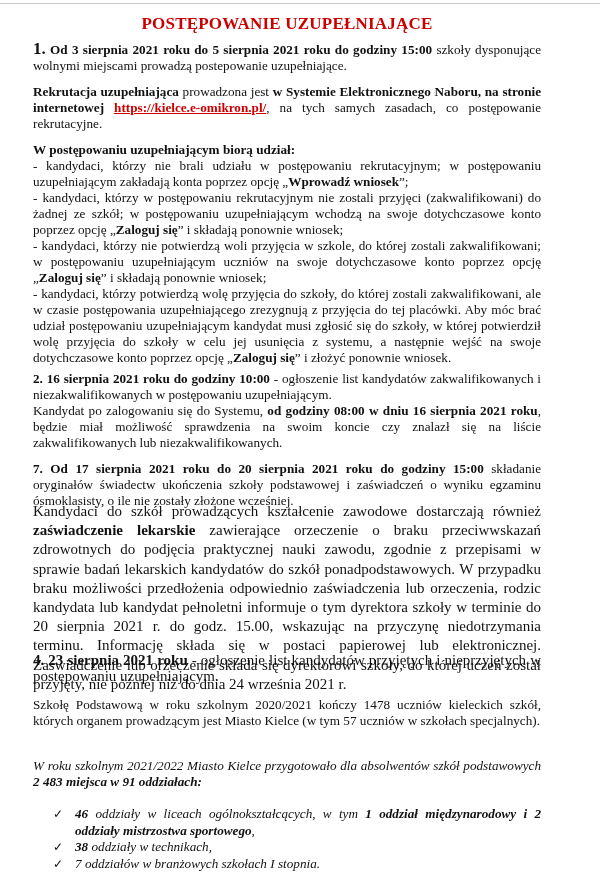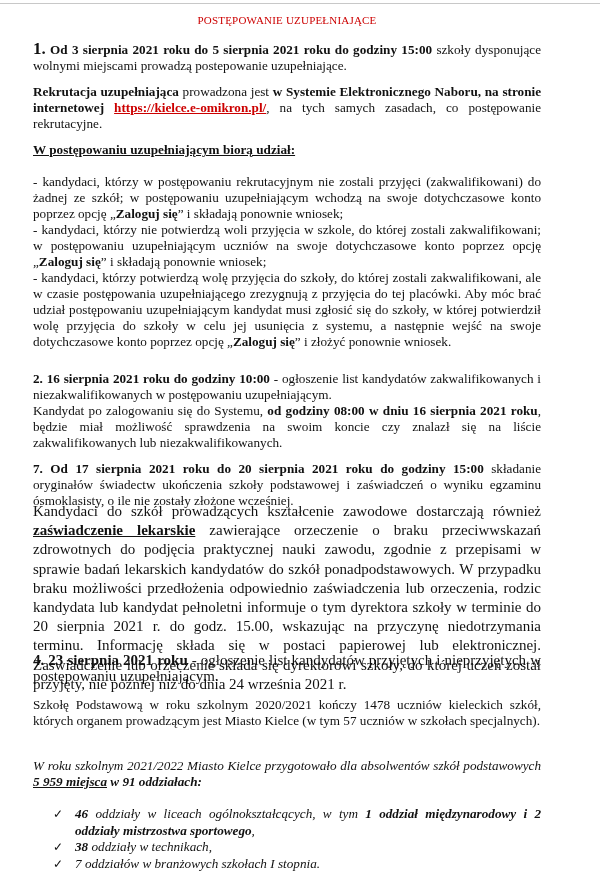--- a/index.html
+++ b/index.html
@@ -5,27 +5,27 @@
   html, body { margin: 0; padding: 0; }
   body {
     width: 600px; height: 885px; overflow: hidden; background: #ffffff;
     font-family: "Liberation Serif", serif; color: #111; font-size: 13.2px;
     position: relative;
   }
   .topline { position: absolute; left: 0; top: 3px; width: 600px; height: 1px; background: #c8c8c8; }
   .page { position: absolute; left: 33px; top: 0; width: 508px; }
   .title {
     position: absolute; top: 14px; left: 0; width: 508px; text-align: center;
-    color: #cc0000; font-weight: normal; font-size: 11px; letter-spacing: 0.2px;
+    color: #cc0000; font-weight: bold; font-size: 17px; letter-spacing: 0.2px;
   }
   .p { position: absolute; left: 0; width: 508px; line-height: 16px; text-align: justify; margin: 0; }
   .p b { font-weight: bold; }
   .big1 { font-size: 17px; font-weight: bold; }
   .link { color: #cc0000; font-weight: bold; text-decoration: underline; }
-  .u { text-decoration: underline; font-weight: bold; }
+  .u { font-weight: bold; }
   .i { font-style: italic; }
   .small { font-size: 15px; }
   .checks { position: absolute; left: 20px; width: 488px; margin: 0; padding: 0; list-style: none; font-style: italic; line-height: 16.6px; }
   .checks li { position: relative; padding-left: 22px; text-align: justify; }
   .checks li .chk { position: absolute; left: 0; top: 0; font-style: normal; font-size: 12px; }
 </style>
 </head>
 <body>
 
 <div class="topline"></div>
@@ -41,21 +41,21 @@
 
   <p class="p" style="top:84px;">
     <b>Rekrutacja uzupełniająca</b>
     <span>prowadzona jest</span>
     <b>w Systemie Elektronicznego Naboru, na stronie internetowej</b>
     <a class="link">https://kielce.e-omikron.pl/</a><span>, na tych samych zasadach, co postępowanie rekrutacyjne.</span>
   </p>
 
   <p class="p" style="top:142px;">
     <span class="u">W postępowaniu uzupełniającym biorą udział:</span><br>
-    <br>
+    <span><span>- kandydaci, którzy nie brali udziału w postępowaniu rekrutacyjnym; w postępowaniu uzupełniającym zakładają konta poprzez opcję „</span><b>Wprowadź wniosek</b><span>”;</span></span><br>
     <span><span>- kandydaci, którzy w postępowaniu rekrutacyjnym nie zostali przyjęci (zakwalifikowani) do żadnej ze szkół; w postępowaniu uzupełniającym wchodzą na swoje dotychczasowe konto poprzez opcję „</span><b>Zaloguj się</b><span>” i składają ponownie wniosek;</span></span><br>
     <span><span>- kandydaci, którzy nie potwierdzą woli przyjęcia w szkole, do której zostali zakwalifikowani; w postępowaniu uzupełniającym uczniów na swoje dotychczasowe konto poprzez opcję „</span><b>Zaloguj się</b><span>” i składają ponownie wniosek;</span></span><br>
     <span><span>- kandydaci, którzy potwierdzą wolę przyjęcia do szkoły, do której zostali zakwalifikowani, ale w czasie postępowania uzupełniającego zrezygnują z przyjęcia do tej placówki. Aby móc brać udział postępowaniu uzupełniającym kandydat musi zgłosić się do szkoły, w której potwierdził wolę przyjęcia do szkoły w celu jej usunięcia z systemu, a następnie wejść na swoje dotychczasowe konto poprzez opcję „</span><b>Zaloguj się</b><span>” i złożyć ponownie wniosek.</span></span>
   </p>
 
   <p class="p" style="top:371px;">
     <b>2. 16 sierpnia 2021 roku do godziny 10:00</b><span> - ogłoszenie list kandydatów zakwalifikowanych i niezakwalifikowanych w postępowaniu uzupełniającym.</span><br>
     <span>Kandydat po zalogowaniu się do Systemu, </span><b>od godziny 08:00 w dniu 16 sierpnia 2021 roku</b><span>, będzie miał możliwość sprawdzenia na swoim koncie czy znalazł się na liście zakwalifikowanych lub niezakwalifikowanych.</span>
   </p>
 
@@ -67,21 +67,21 @@
     <span>Kandydaci do szkół prowadzących kształcenie zawodowe dostarczają również </span><span class="u">zaświadczenie lekarskie</span><span> zawierające orzeczenie o braku przeciwwskazań zdrowotnych do podjęcia praktycznej nauki zawodu, zgodnie z przepisami w sprawie badań lekarskich kandydatów do szkół ponadpodstawowych. W przypadku braku możliwości przedłożenia odpowiednio zaświadczenia lub orzeczenia, rodzic kandydata lub kandydat pełnoletni informuje o tym dyrektora szkoły w terminie do 20 sierpnia 2021 r. do godz. 15.00, wskazując na przyczynę niedotrzymania terminu. Informację składa się w postaci papierowej lub elektronicznej. Zaświadczenie lub orzeczenie składa się dyrektorowi szkoły, do której uczeń został przyjęty, nie później niż do dnia 24 września 2021 r.</span>
   </p>
 
   <p class="p small" style="top:652px;">
     <b>4. 23 sierpnia 2021 roku</b><span> - ogłoszenie list kandydatów przyjętych i nieprzyjętych w postępowaniu uzupełniającym.</span>
   </p>
 
   <p class="p" style="top:697px; font-weight:normal;">Szkołę Podstawową w roku szkolnym 2020/2021  kończy 1478 uczniów kieleckich szkół, których organem prowadzącym jest Miasto Kielce (w tym 57 uczniów w szkołach specjalnych).</p>
 
   <p class="p i" style="top:758px;">
-    <span>W roku szkolnym 2021/2022 Miasto Kielce przygotowało dla absolwentów szkół podstawowych </span><b class="u">5 959 miejsca</b><b>  w 91 oddziałach:</b>
+    <span>W roku szkolnym 2021/2022 Miasto Kielce przygotowało dla absolwentów szkół podstawowych </span><b class="u">2 483 miejsca</b><b>  w 91 oddziałach:</b>
   </p>
 
   <ul class="checks" style="top:806px;">
     <li><span class="chk">✓</span><b>46</b><span> oddziały w liceach ogólnokształcących, w tym </span><b>1 oddział międzynarodowy i 2 oddziały mistrzostwa sportowego</b><span>,</span></li>
     <li><span class="chk">✓</span><b>38</b><span> oddziały w technikach,</span></li>
     <li><span class="chk">✓</span><span>7 oddziałów w branżowych szkołach I stopnia.</span></li>
   </ul>
 </div>
 
 </body></html>

